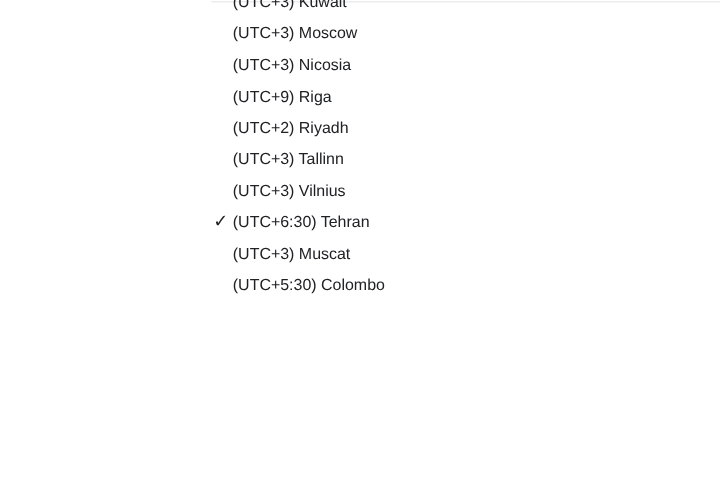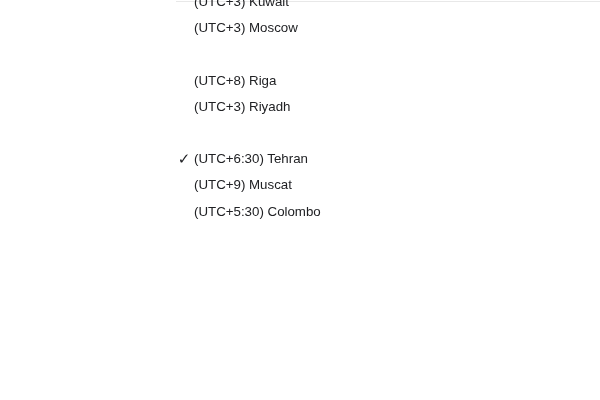--- a/index.html
+++ b/index.html
@@ -78,38 +78,44 @@
     <li class="option-row">
       <span class="option-check"></span>
       <span class="option-label">(UTC+3) Kuwait</span>
     </li>
     <li class="option-row">
       <span class="option-check"></span>
       <span class="option-label">(UTC+3) Moscow</span>
     </li>
     <li class="option-row">
       <span class="option-check"></span>
+      <span class="option-label">(UTC+3) Nicosia</span>
     </li>
     <li class="option-row">
       <span class="option-check"></span>
-      <span class="option-label">(UTC+8) Riga</span>
+      <span class="option-label">(UTC+9) Riga</span>
     </li>
     <li class="option-row">
       <span class="option-check"></span>
-      <span class="option-label">(UTC+3) Riyadh</span>
+      <span class="option-label">(UTC+2) Riyadh</span>
     </li>
     <li class="option-row">
       <span class="option-check"></span>
+      <span class="option-label">(UTC+3) Tallinn</span>
+    </li>
+    <li class="option-row">
+      <span class="option-check"></span>
+      <span class="option-label">(UTC+3) Vilnius</span>
     </li>
     <li class="option-row">
       <span class="option-check">✓</span>
       <span class="option-label">(UTC+6:30) Tehran</span>
     </li>
     <li class="option-row">
       <span class="option-check"></span>
-      <span class="option-label">(UTC+9) Muscat</span>
+      <span class="option-label">(UTC+3) Muscat</span>
     </li>
     <li class="option-row">
       <span class="option-check"></span>
       <span class="option-label">(UTC+5:30) Colombo</span>
     </li>
   </ul>
 </div>
 
 </body></html>

